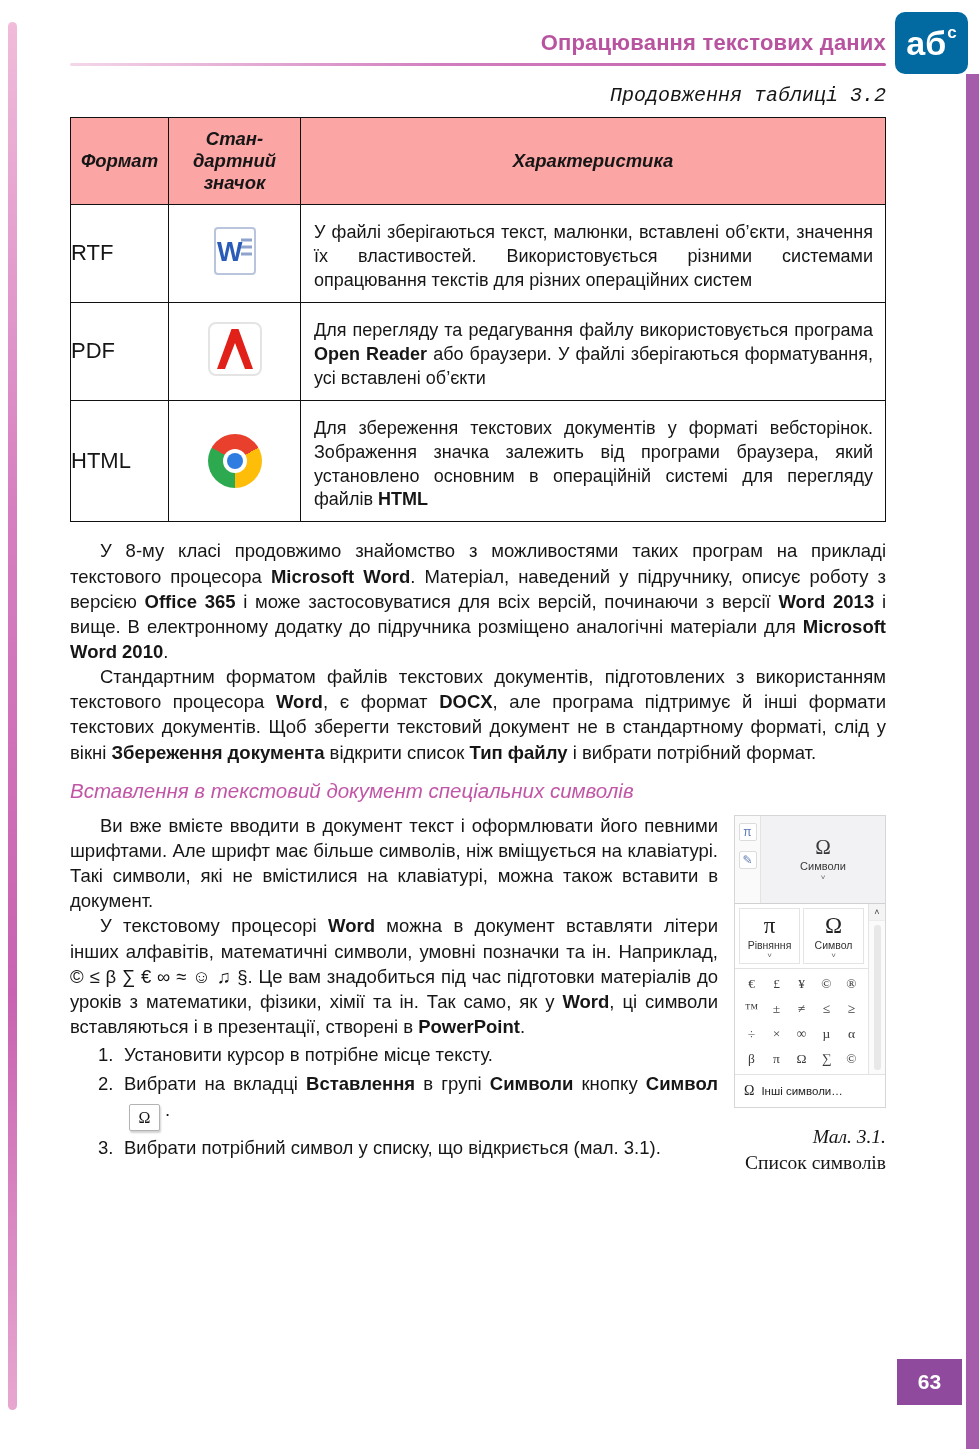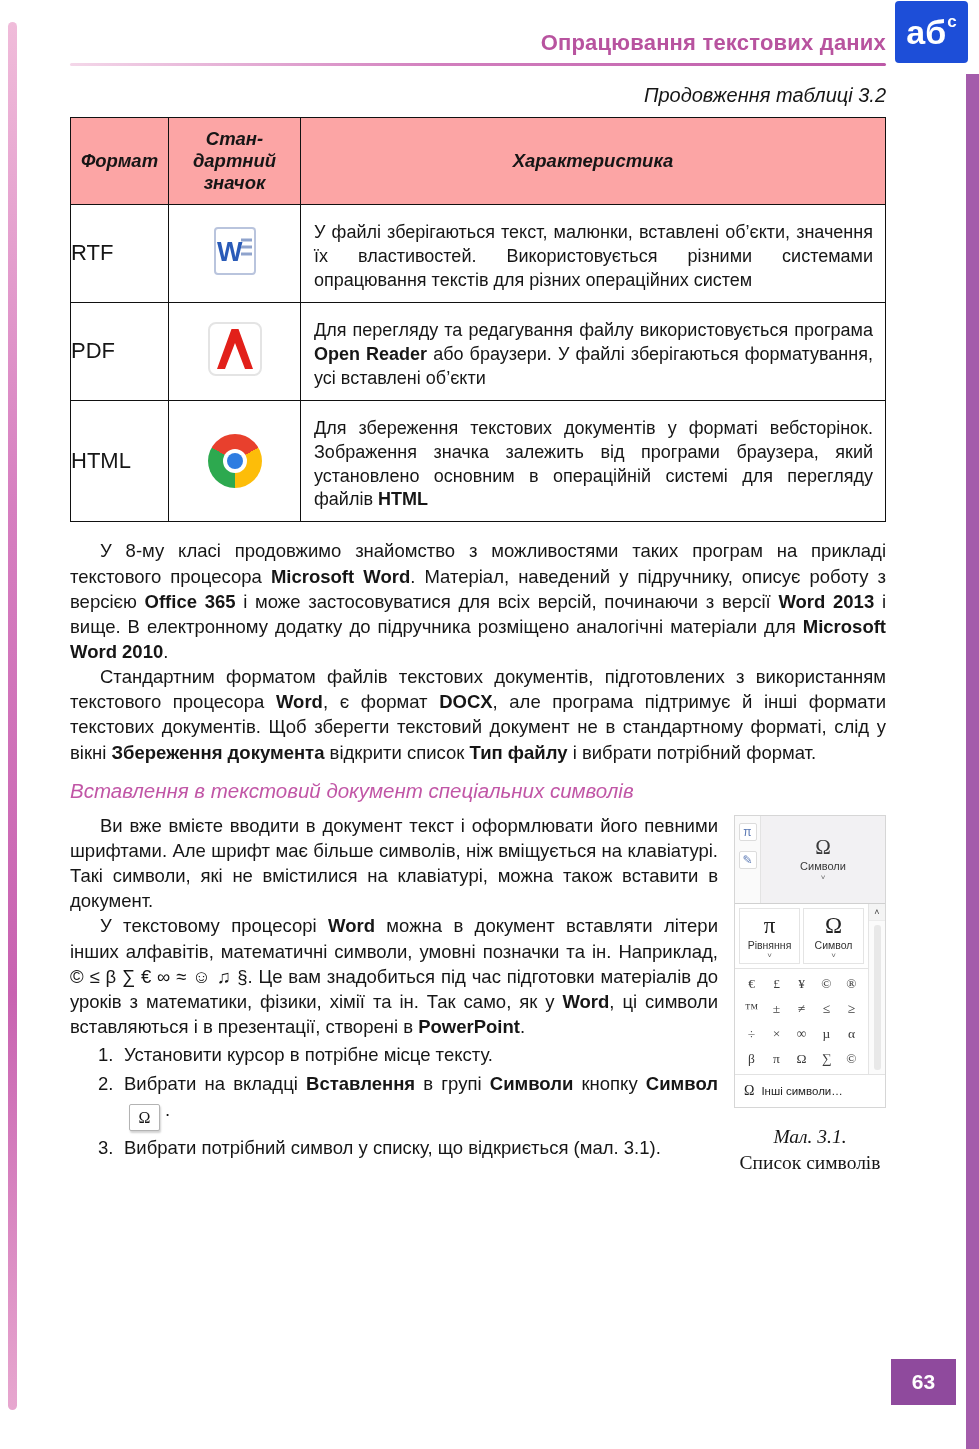--- a/index.html
+++ b/index.html
@@ -4,29 +4,29 @@
 <style>
   *{margin:0;padding:0;box-sizing:border-box}
   html,body{background:#ffffff}
   body{font-family:"Liberation Sans",sans-serif;color:#161616}
   .page{position:relative;width:979px;height:1449px;overflow:hidden;background:#fff}
 
   .left-bar{position:absolute;left:8px;top:22px;width:9px;height:1388px;border-radius:6px;
     background:linear-gradient(180deg,#f0bcda 0%,#d67fc0 35%,#c863b1 70%,#e7a7cf 100%)}
   .right-bar{position:absolute;right:0;top:74px;width:13px;height:1375px;background:#a45cab}
 
-  .logo{position:absolute;top:1px;right:11px;width:73px;height:62px;border-radius:4px;background:#1d4ed8;
+  .logo{position:absolute;top:12px;right:11px;width:73px;height:62px;border-radius:10px;background:#0369a1;
     color:#fff;display:flex;align-items:center;justify-content:center;font-weight:bold}
   .logo .main{font-size:34px;line-height:1}
   .logo .sup{font-size:17px;margin-top:-20px;margin-left:1px}
 
   .content{position:absolute;left:70px;top:0;width:816px}
   .running-head{padding-top:30px;text-align:right;font-size:22px;font-weight:bold;color:#b8539f;letter-spacing:.2px}
   .header-rule{margin-top:7px;height:3px;border-radius:2px;background:linear-gradient(90deg,#f4d7e9,#d27fbe 45%,#bc58a7)}
-  .continuation{margin-top:18px;text-align:right;font-family:Liberation Sans, sans-serif;font-style:italic;font-size:20px}
+  .continuation{margin-top:18px;text-align:right;font-family:Liberation Mono, monospace;font-style:italic;font-size:20px}
 
   table.formats{margin-top:10px;width:100%;border-collapse:collapse}
   .formats th,.formats td{border:1.5px solid #111;vertical-align:middle}
   .formats th{background:#fca5a5;font-style:italic;font-weight:bold;font-size:18.5px;padding:10px 6px;text-align:center}
   .formats th:nth-child(1){width:98px}
   .formats th:nth-child(2){width:132px}
   .fmt-cell{font-weight:normal;font-size:22px;text-align:left}
   .icon-cell{text-align:center;padding:8px 0}
   .desc-cell{font-size:18px;line-height:1.33;padding:16px 12px 9px 13px;text-align:justify}
 
@@ -56,32 +56,32 @@
   .scroll-track{flex:1;width:7px;margin:4px 0;border-radius:3px;background:#e8e8e8}
   .big-row{display:flex;border-bottom:1px solid #e2e2e2;padding:4px}
   .big-btn{flex:1;display:flex;flex-direction:column;align-items:center;padding:5px 0 3px;gap:1px;border:1px solid #e4e4e4;background:#fff}
   .big-btn+.big-btn{margin-left:3px}
   .big-glyph{font-family:"Liberation Serif",serif;font-size:23px;color:#222;line-height:1.05}
   .big-label{font-size:10.5px;color:#333}
   .sym-grid{display:grid;grid-template-columns:repeat(5,1fr);padding:7px 4px;row-gap:9px}
   .sym-cell{text-align:center;font-size:13.5px;color:#3c3c3c;font-family:"Liberation Serif",serif}
   .more-row{border-top:1px solid #e2e2e2;display:flex;align-items:center;gap:7px;padding:8px 9px;font-size:11.5px;color:#222}
   .more-glyph{font-family:"Liberation Serif",serif;font-size:14px}
-  .fig-caption{margin-top:16px;text-align:center;font-family:"Liberation Serif",serif;font-size:19.5px;line-height:1.32}
+  .fig-caption{margin-top:16px;text-align:right;font-family:"Liberation Serif",serif;font-size:19.5px;line-height:1.32}
   .cap-label{font-style:italic}
 
   .steps{list-style:none;margin:3px 0 0 28px}
   .steps li{display:flex;font-size:18.5px;line-height:1.36;margin-bottom:4px}
   .steps .num{flex:none;width:26px}
   .steps .li-text{flex:1;text-align:justify}
   .omega-btn{display:inline-block;width:31px;height:27px;border:1px solid #b3b3b3;border-radius:2px;
     box-shadow:1px 2px 2px rgba(0,0,0,.18);text-align:center;line-height:25px;font-family:"Liberation Serif",serif;
     font-size:16px;margin:0 5px;vertical-align:-7px;background:#fff}
 
-  .page-num{position:absolute;right:23px;bottom:44px;width:65px;height:46px;background:#8f4a9d;color:#fff;
+  .page-num{position:absolute;right:17px;bottom:44px;width:65px;height:46px;background:#8f4a9d;color:#fff;
     display:flex;align-items:center;justify-content:center;font-size:21px;font-weight:bold}
 </style>
 </head>
 <body>
 
 <div class="page">
   <div class="left-bar"></div>
   <div class="right-bar"></div>
 
   <div class="logo">

